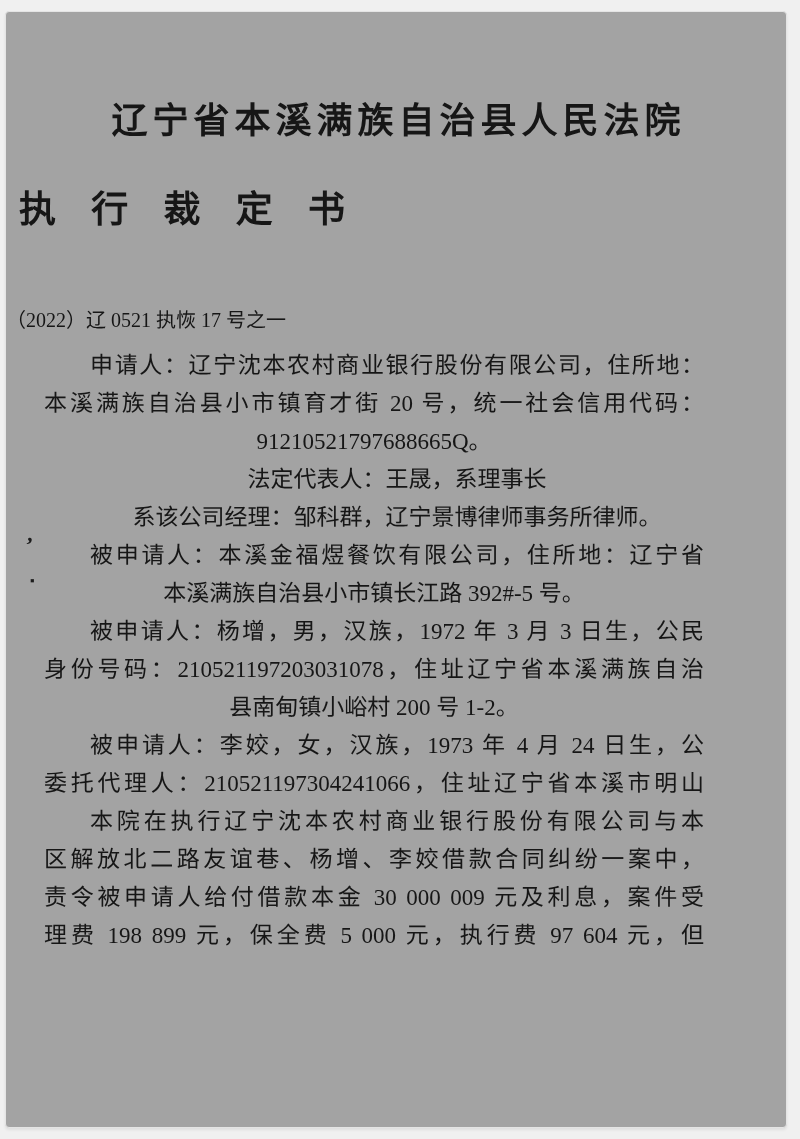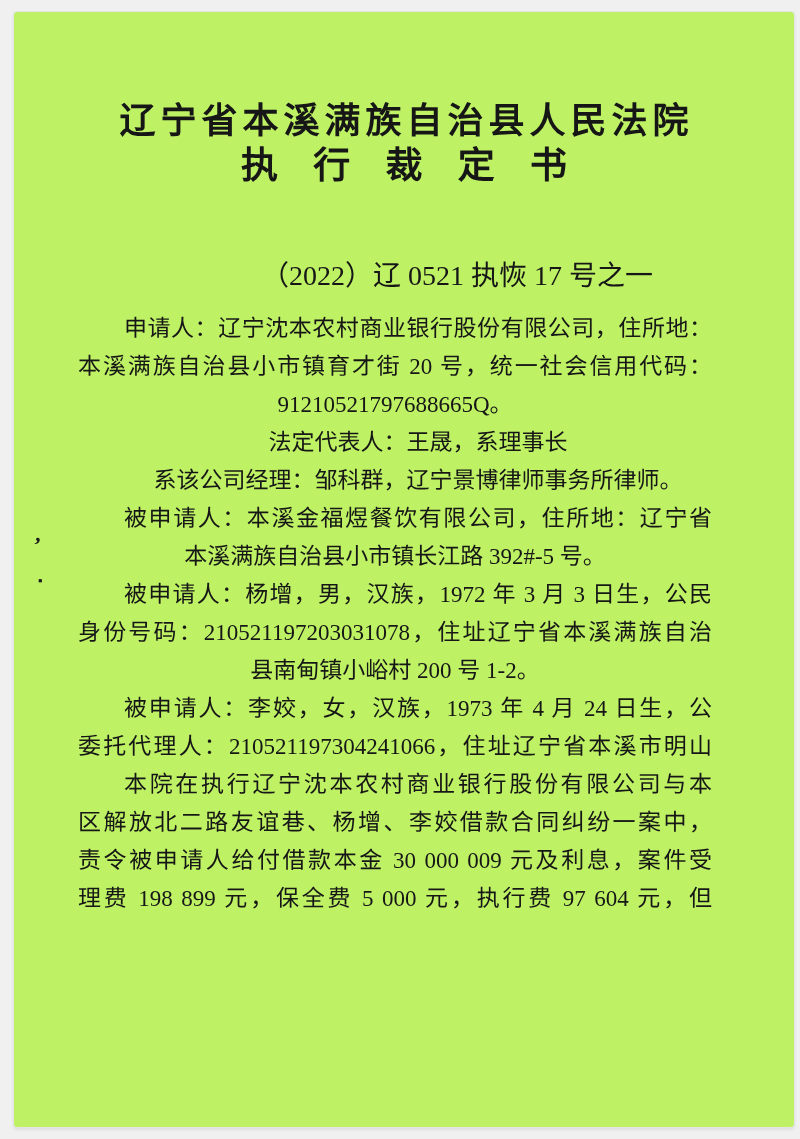--- a/index.html
+++ b/index.html
@@ -9,59 +9,59 @@
     font-family: "Liberation Serif", "DejaVu Serif", serif;
   }
   .canvas {
     position: relative;
     width: 800px; height: 1139px;
     background: #f0f0f0;
     overflow: hidden;
   }
   .page {
     position: absolute;
-    left: 13px; top: 11px;
+    left: 5px; top: 11px;
     width: 780px; height: 1115px;
-    background: #bef264;
+    background: #a3a3a3;
     border: 1px solid #e4e4e4;
     border-radius: 4px;
     box-shadow: 0 2px 3px rgba(0,0,0,0.07);
     color: #161616;
     font-family: Liberation Serif, serif;
   }
   .court-name {
     margin-top: 87px;
     text-align: center;
     font-size: 36px;
     font-weight: bold;
     letter-spacing: 5px;
     padding-left: 5px;
     line-height: 44px;
     white-space: nowrap;
   }
   .doc-title {
-    text-align: center;
+    margin-top: 44px;
     font-size: 37px;
     font-weight: bold;
     letter-spacing: 13px;
     padding-left: 13px;
     line-height: 46px;
     white-space: nowrap;
   }
   .case-number {
     margin-top: 68px;
-    text-align: right;
+    text-align: left;
     padding-right: 141px;
-    font-size: 28px;
+    font-size: 20px;
     line-height: 38px;
     white-space: nowrap;
   }
   .content {
-    margin-top: 15px;
-    padding: 0 82px 0 64px;
+    margin-top: 8px;
+    padding: 0 82px 0 38px;
     font-size: 23px;
     line-height: 38px;
   }
   .para { margin: 0; }
   .ln {
     display: block;
     text-align: center;
     white-space: normal;
   }
   .ln.j {

